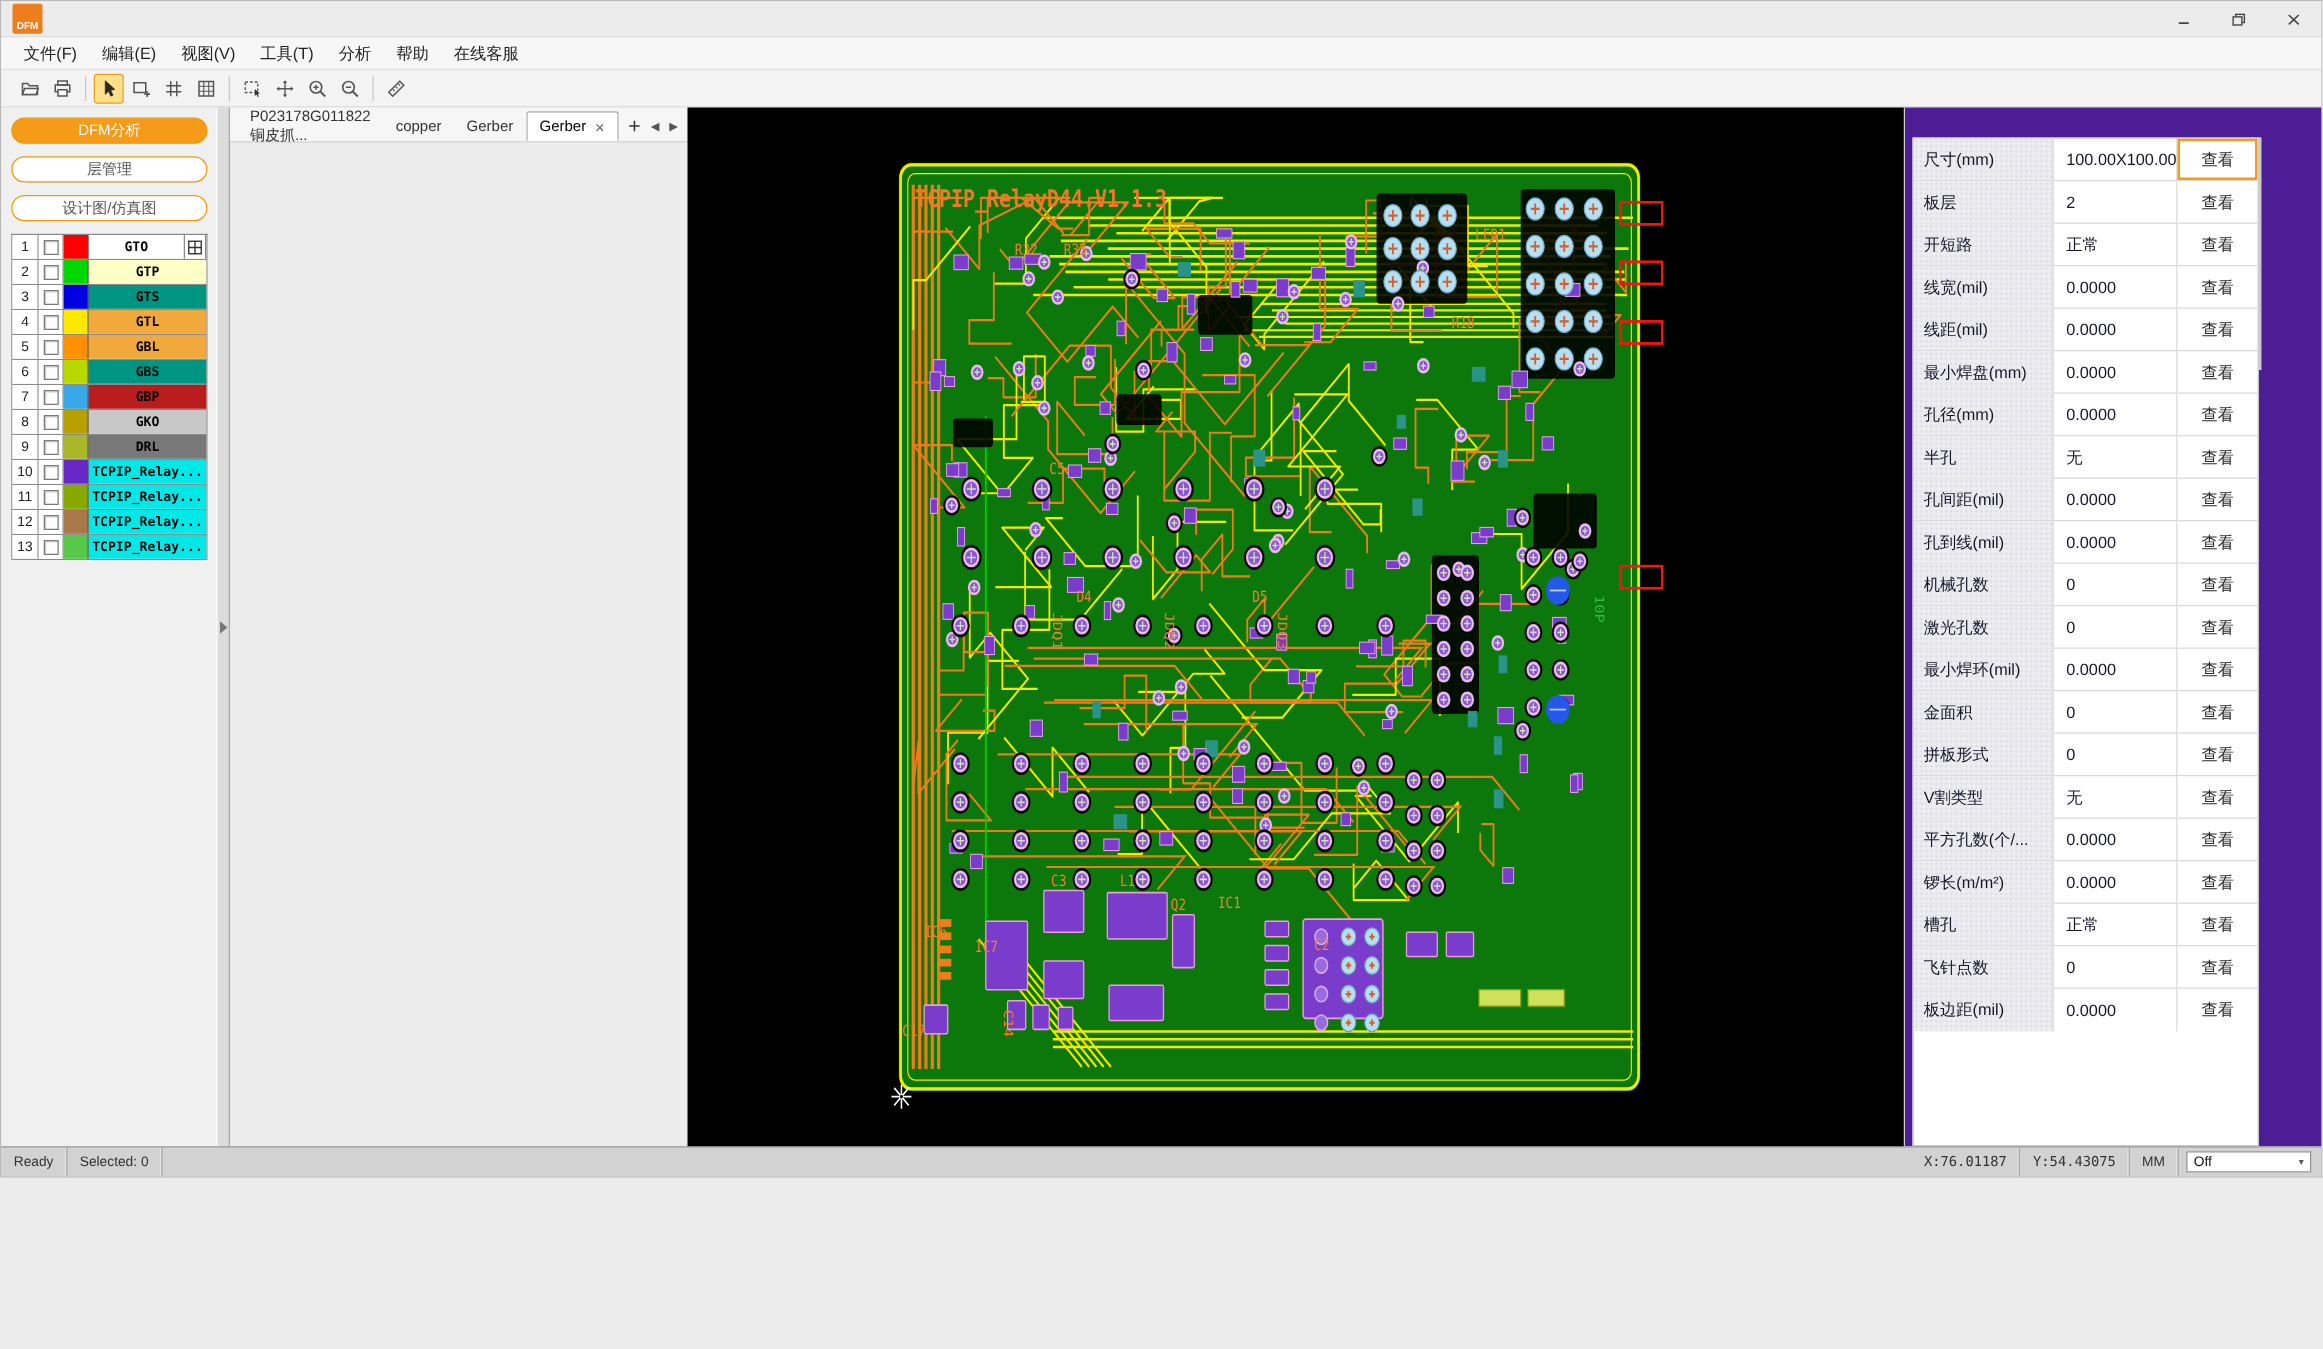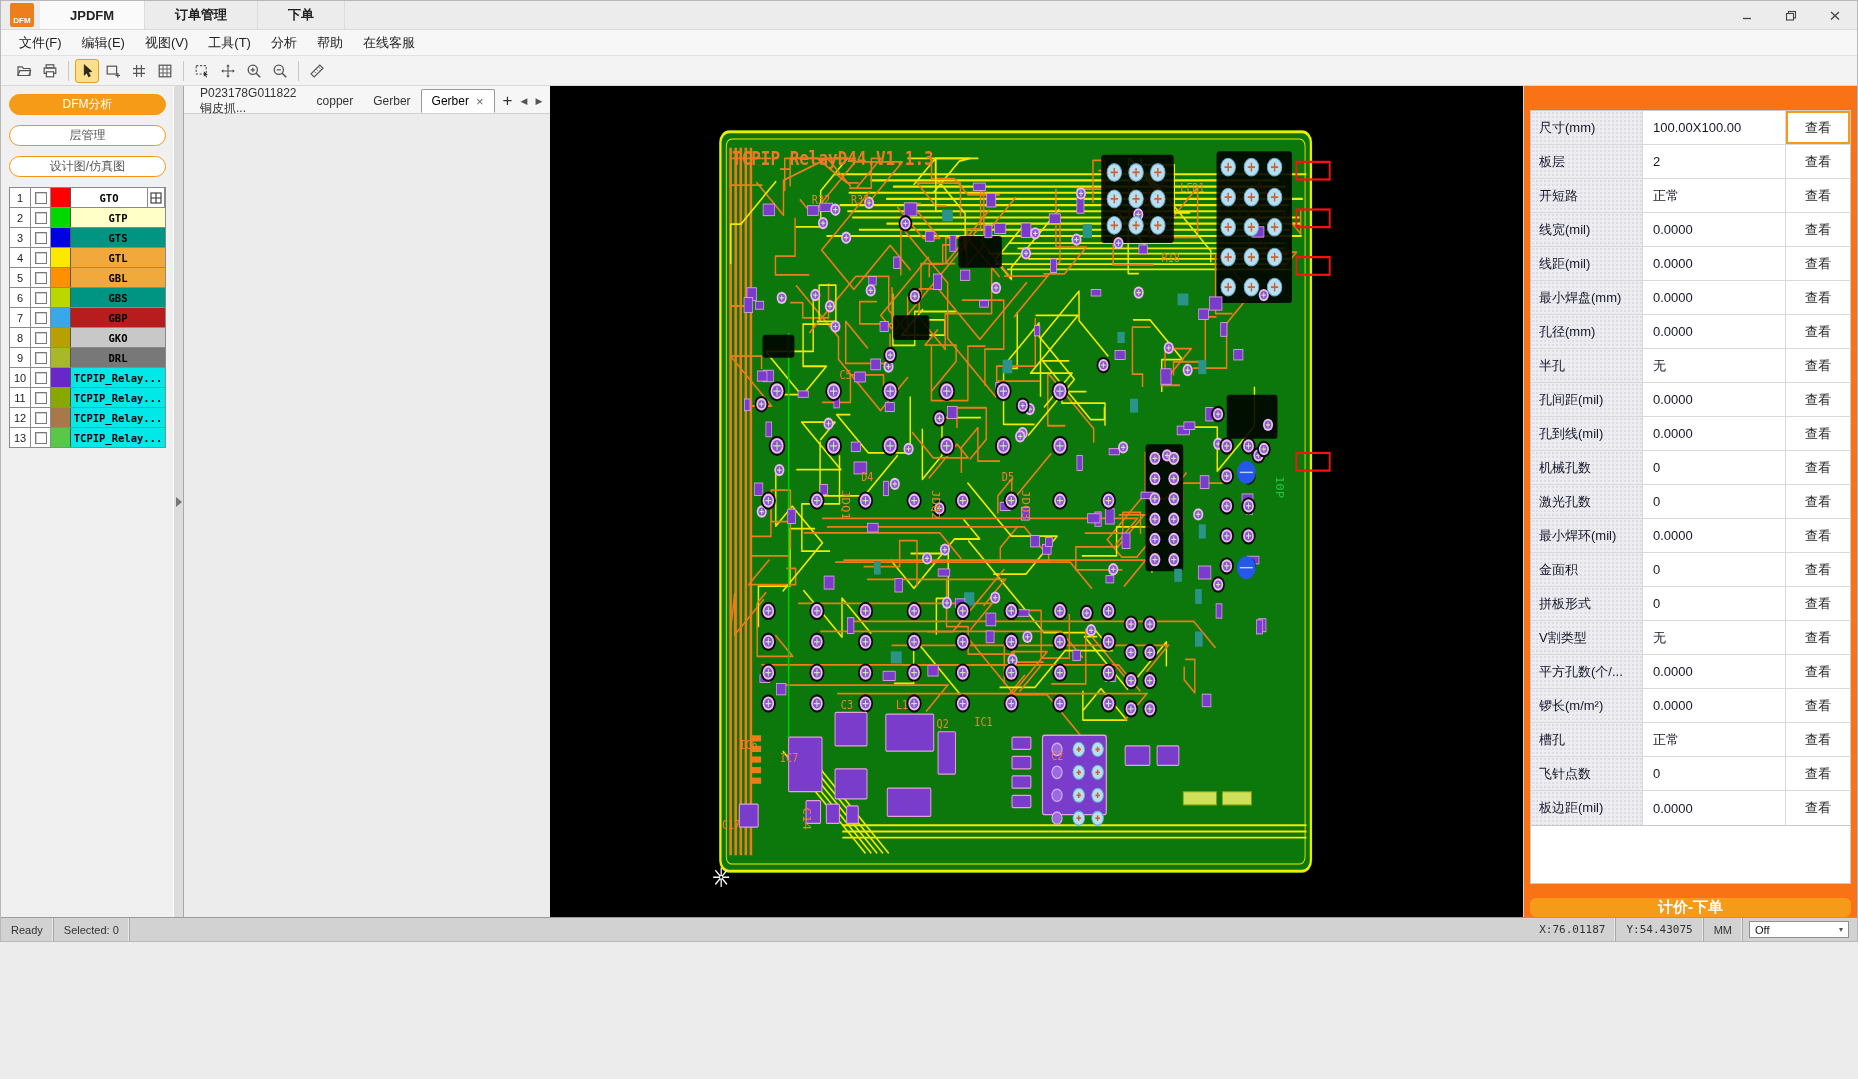--- a/index.html
+++ b/index.html
@@ -74,22 +74,22 @@
   .doc-tab.active { background:#fff; border:1px solid #999; border-bottom:1px solid #fff;
     border-radius:2px 2px 0 0; color:#000; }
   .doc-close { font-size:13px; color:#666; line-height:1; }
   .doc-add { font-size:17px; color:#333; padding:0 8px; height:24px; display:flex; align-items:center; }
   .tab-nav { margin-left:auto; display:flex; gap:8px; align-items:center; height:24px;
     font-size:9px; color:#555; }
   .canvas { flex:1 1 auto; background:#000; position:relative; min-height:0; }
   .canvas svg { position:absolute; inset:0; width:100%; height:100%; }
 
   
-  .rightpanel { width:334px; flex:0 0 334px; background:#f97316; border-left:1px solid #d0d0d0;
-    padding:24px 6px 0 6px; display:flex; flex-direction:column; }
+  .rightpanel { width:334px; flex:0 0 334px; background:#4c1d95; border-left:1px solid #d0d0d0;
+    padding:24px 6px 0 6px; display:flex; flex-direction:row; }
   .prop-table { border:1px solid #c9c9c9; background:#fff; }
   .prop-row { display:grid; grid-template-columns:112px 1fr 64px; height:34px;
     border-bottom:1px solid #d9d9d9; }
   .prop-row:last-child { border-bottom:none; }
   .prop-label { background:#ededf1;
     background-image:radial-gradient(#dcdce2 1px, transparent 1px); background-size:4px 4px;
     border-right:1px solid #d9d9d9; display:flex; align-items:center; padding-left:8px;
     font-size:13px; color:#15152a; overflow:hidden; white-space:nowrap; }
   .prop-value { border-right:1px solid #d9d9d9; display:flex; align-items:center;
     padding-left:10px; font-size:13px; color:#15152a; }
@@ -114,25 +114,20 @@
 </style>
 </head>
 <body>
 
 <div class="window">
 
   <div class="titlebar">
     <div class="logo">
       <span>DFM</span>
     </div>
-    <div style="display:flex" id="appTabs">
-        <div class="app-tab active">JPDFM</div>
-        <div class="app-tab">订单管理</div>
-        <div class="app-tab">下单</div>
-      </div>
     <div class="win-controls" id="winControls">
         <div class="win-btn">
           <svg viewBox="0 0 12 11">
             <path d="M2 8.5h8" stroke="#444" stroke-width="1.3" fill="none"></path>
           </svg>
         </div>
         <div class="win-btn">
           <svg viewBox="0 0 12 11">
             <rect x="3.5" y="1.5" width="7" height="6.5" fill="none" stroke="#444" stroke-width="1.1"></rect>
             <rect x="1.5" y="3.5" width="7" height="6.5" fill="#ececec" stroke="#444" stroke-width="1.1"></rect>
@@ -1373,21 +1368,20 @@
             <div class="prop-value">0</div>
             <div class="prop-action">查看</div>
           </div>
           <div class="prop-row">
             <div class="prop-label">板边距(mil)</div>
             <div class="prop-value">0.0000</div>
             <div class="prop-action">查看</div>
           </div>
         </div>
       <div class="prop-empty"></div>
-      <button class="order-btn">计价-下单</button>
     </div>
 
   </div>
 
   <div class="statusbar" id="statusbar">
       <div class="status-seg">Ready</div>
       <div class="status-seg">Selected: 0</div>
       <div class="status-spacer"></div>
       <div class="status-seg mono">X:76.01187</div>
       <div class="status-seg mono">Y:54.43075</div>

